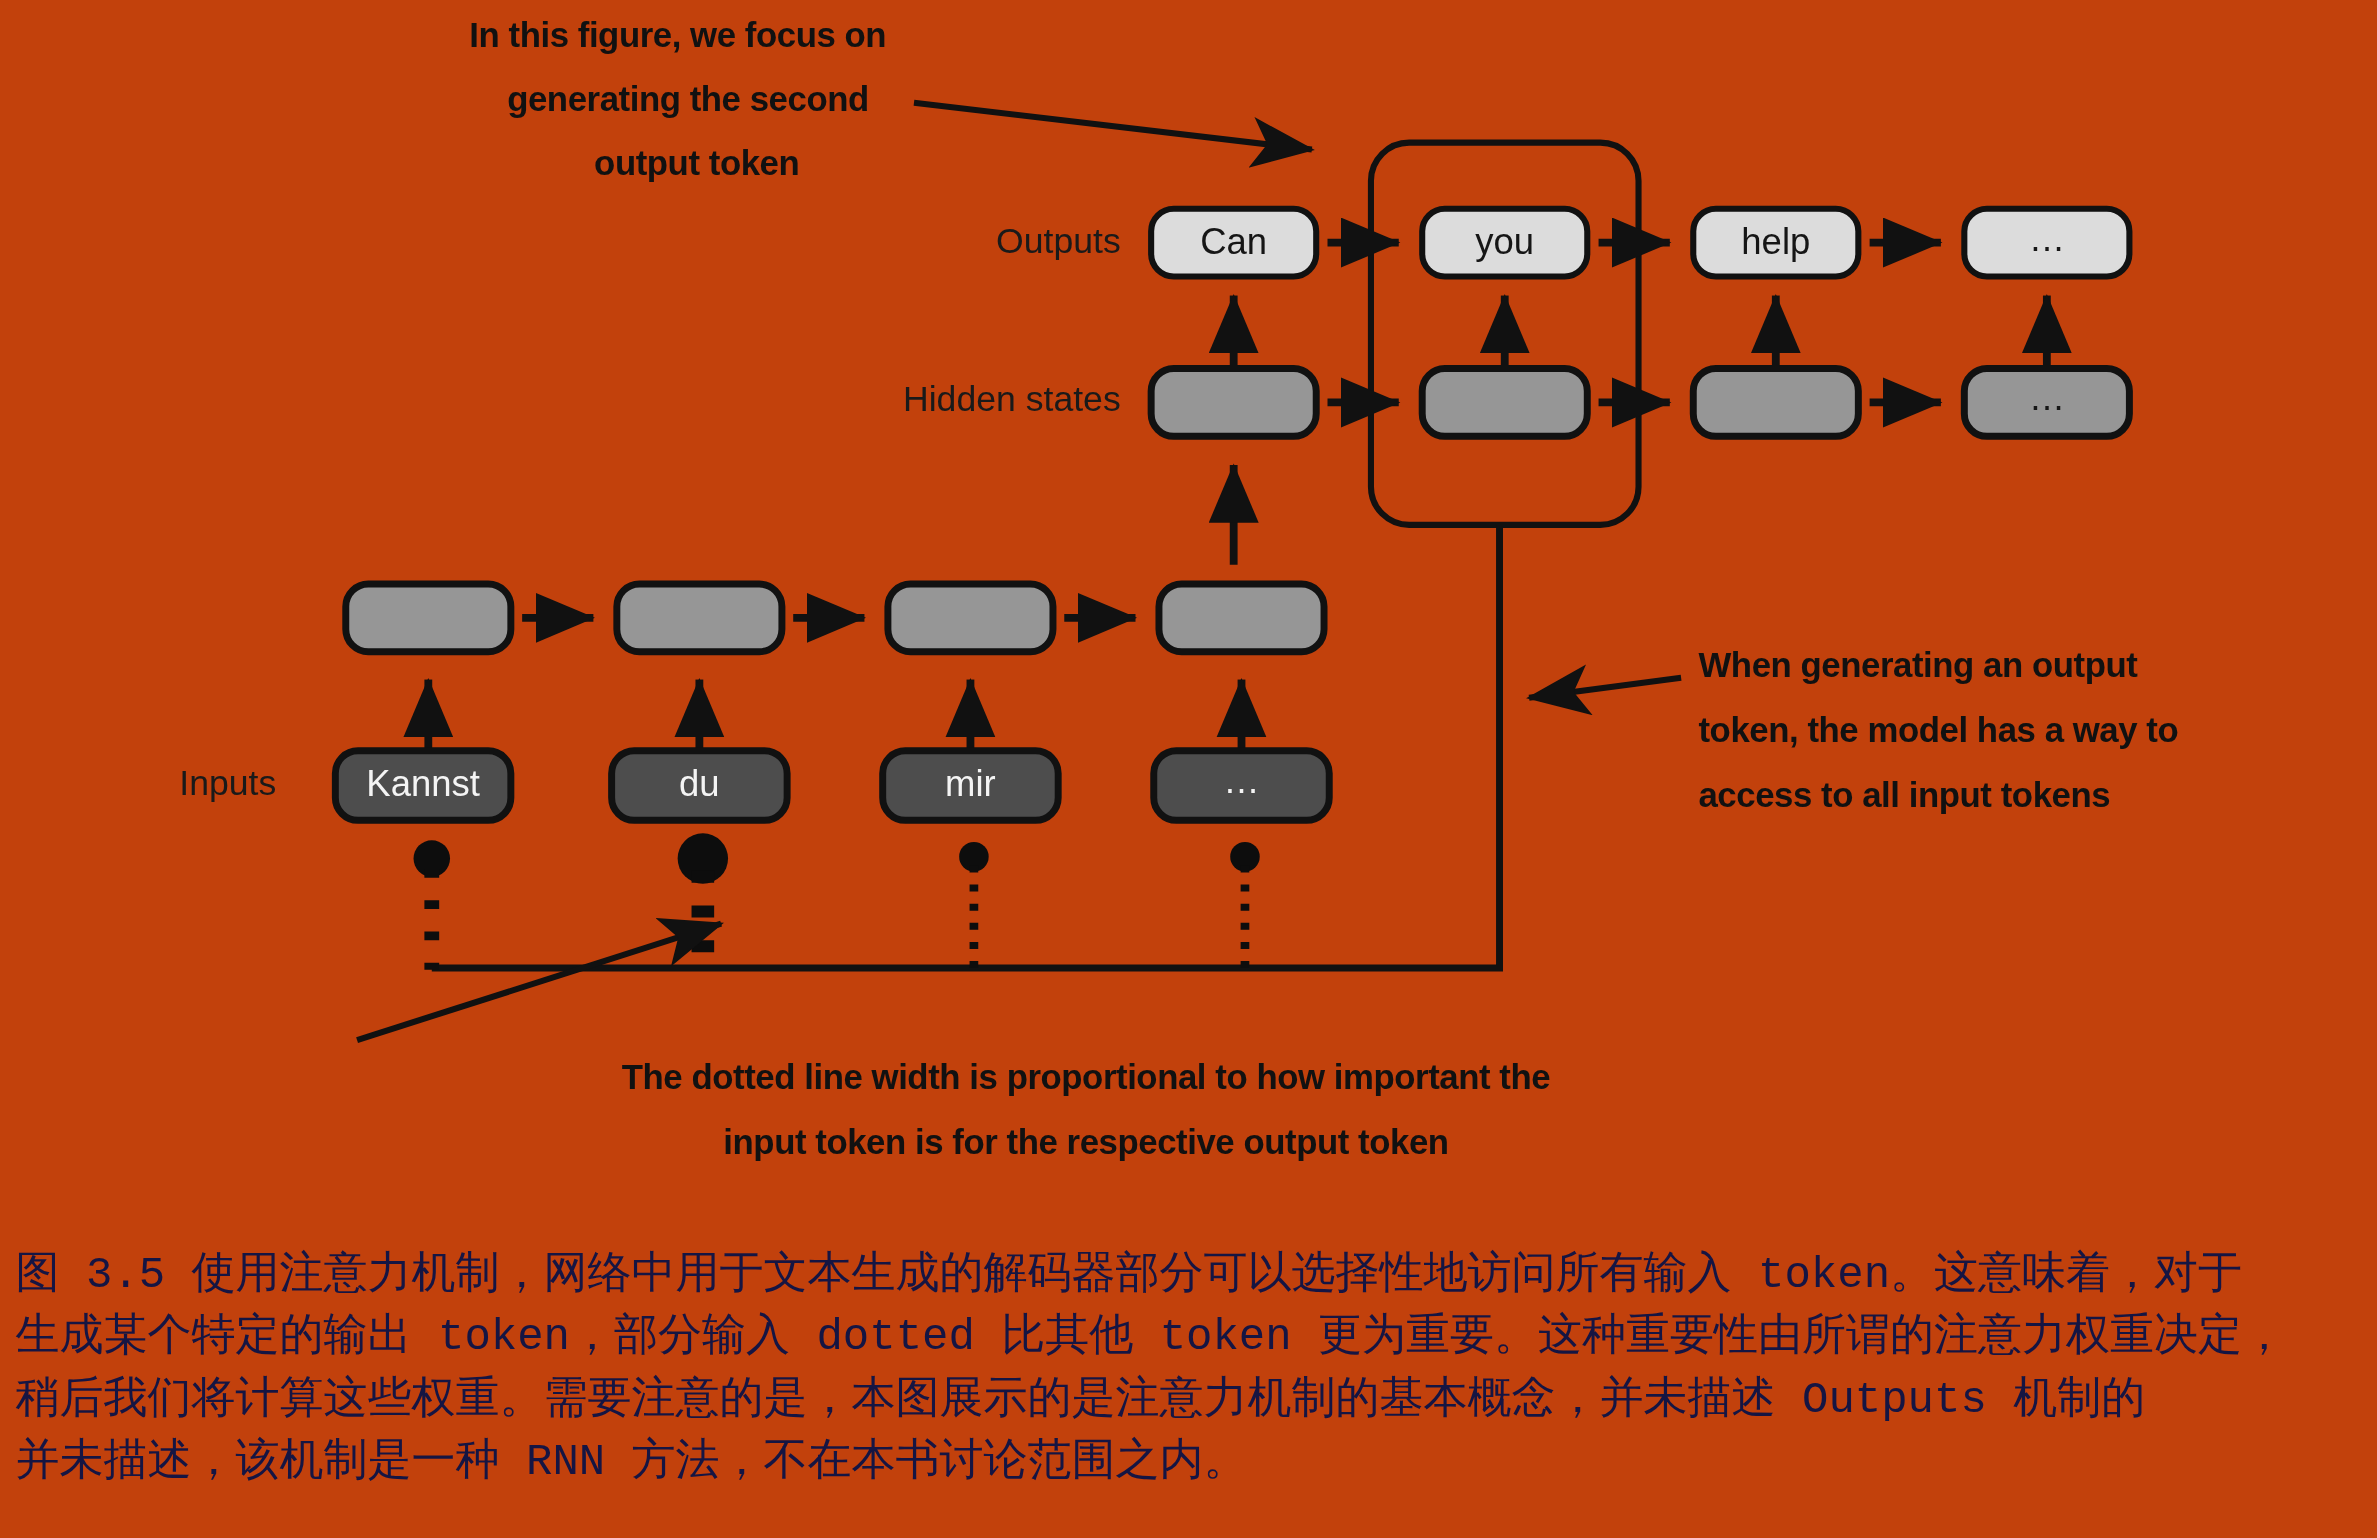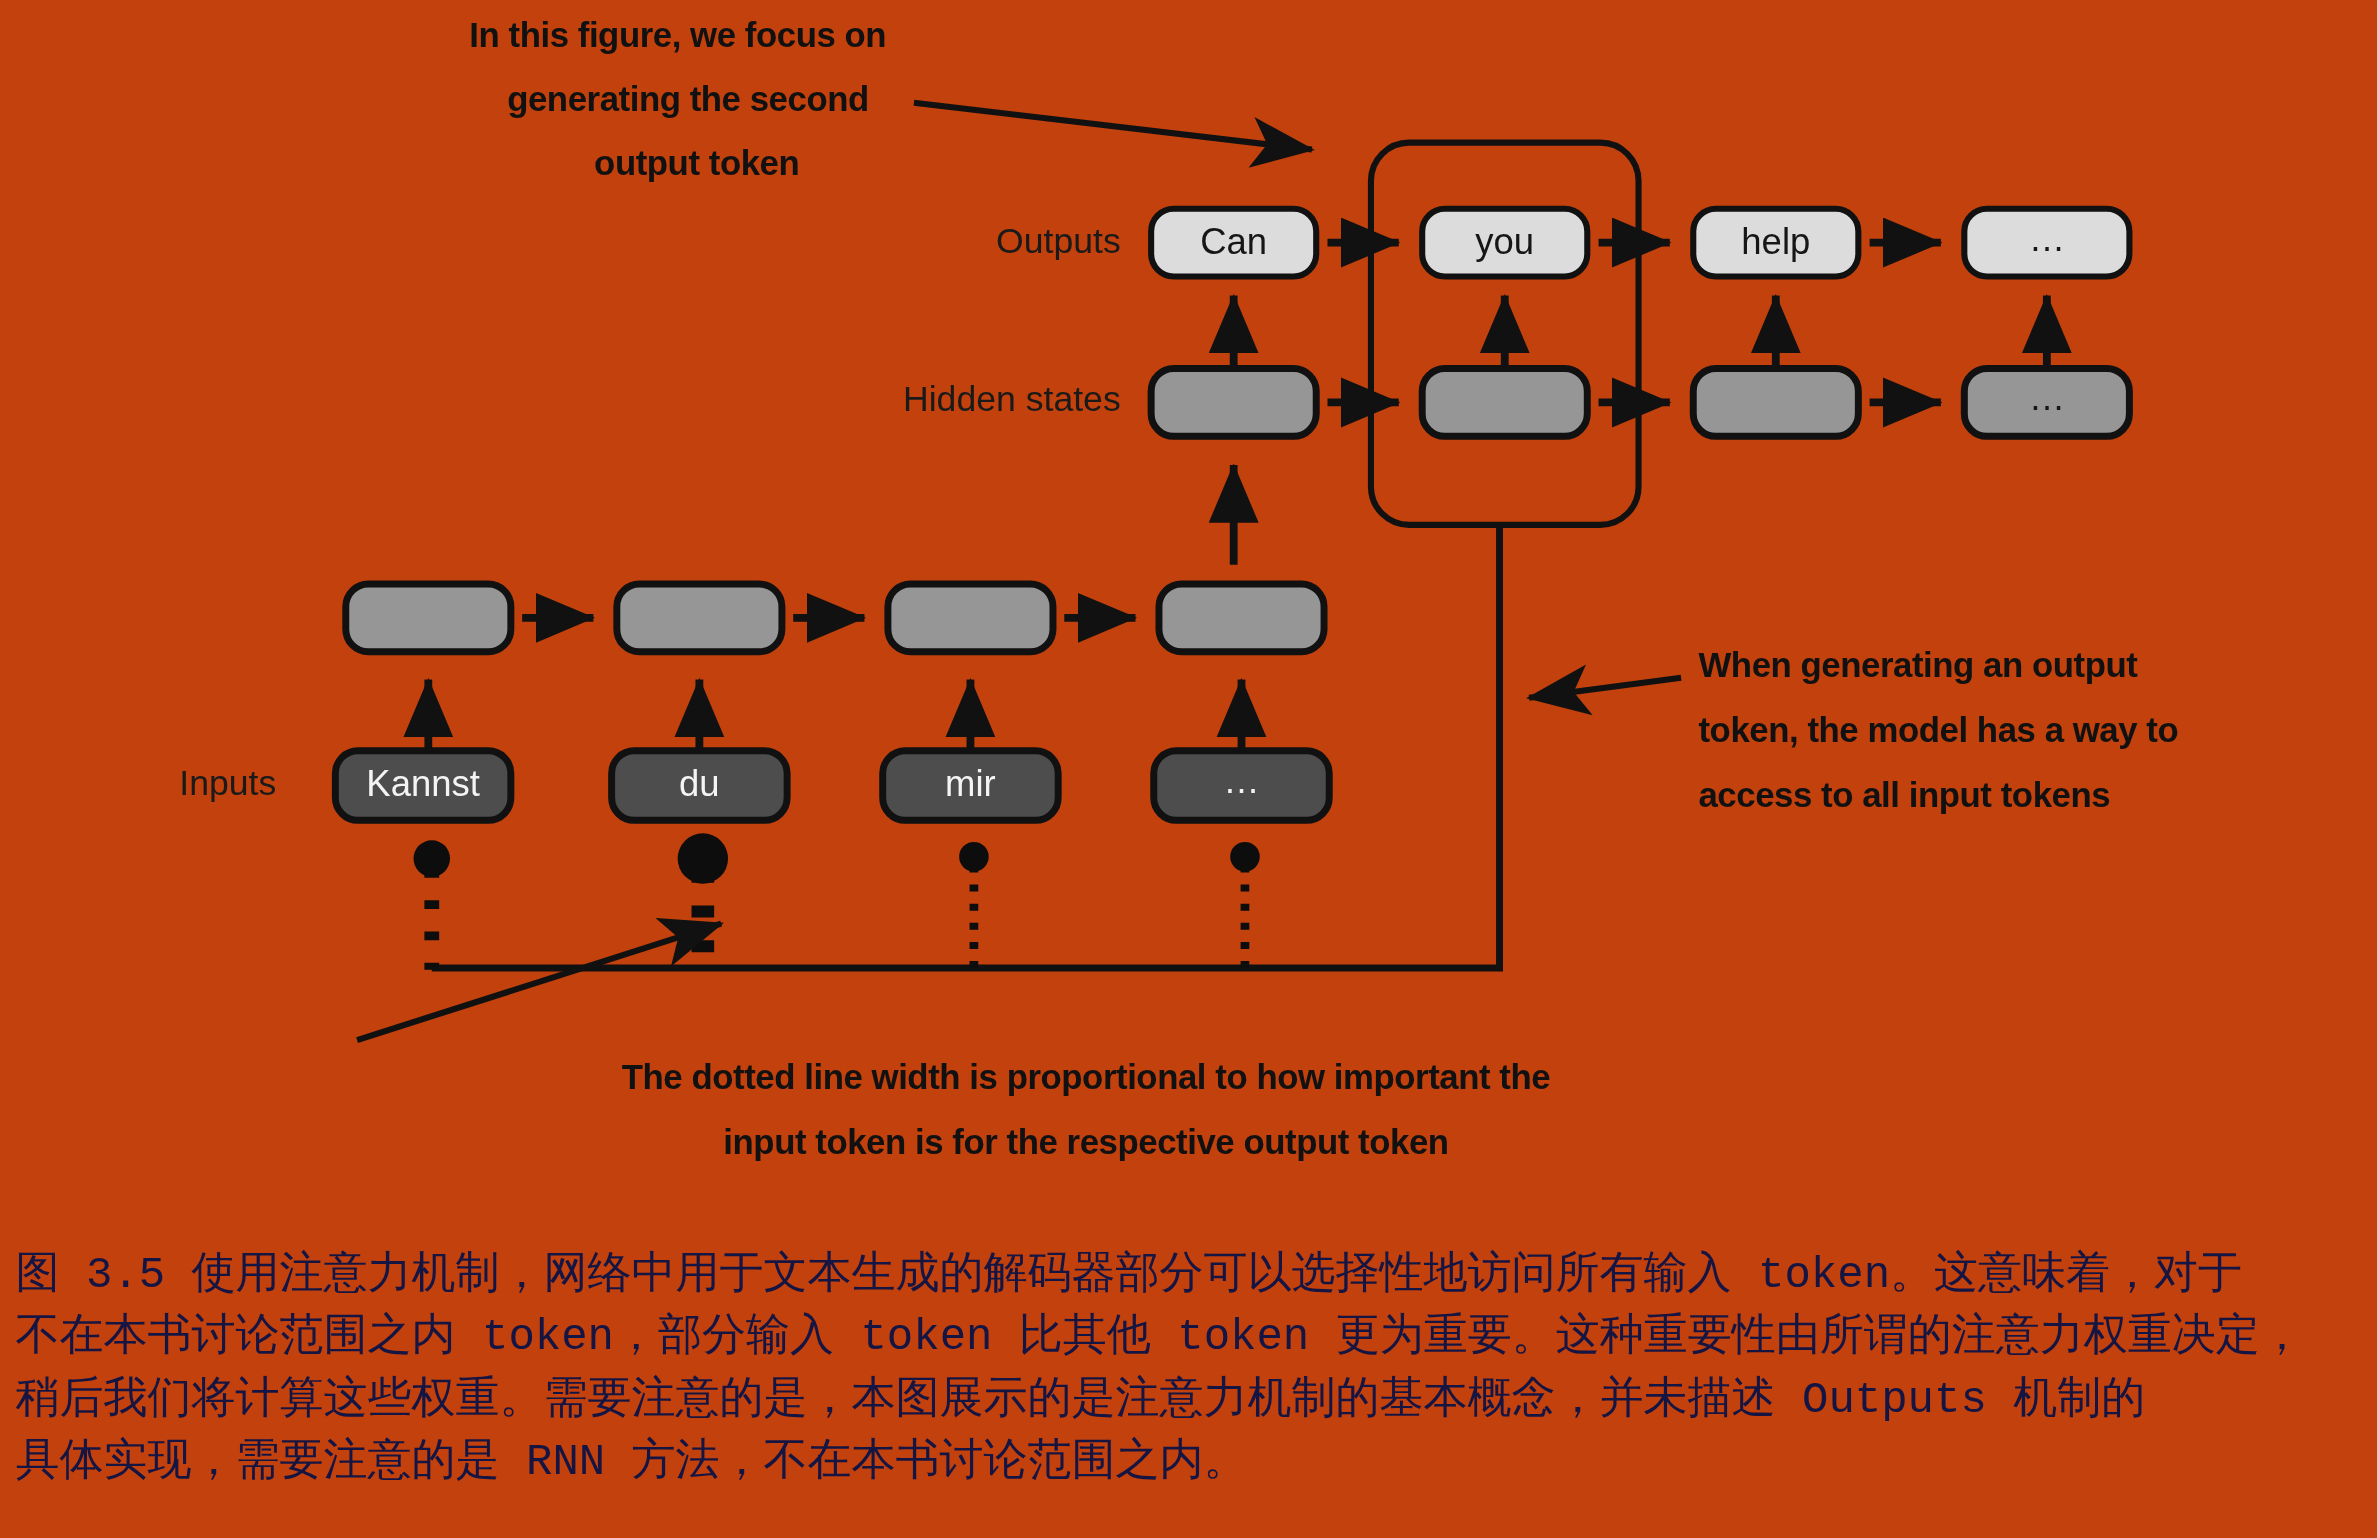--- a/index.html
+++ b/index.html
@@ -239,19 +239,19 @@
 
     <g>
       <text class="annot annot-line" x="1250" y="1243" text-anchor="middle">The dotted line width is proportional to how important the</text>
       <text class="annot annot-line" x="1250" y="1318" text-anchor="middle">input token is for the respective output token</text>
       <line x1="411" y1="1197" x2="830" y2="1063" stroke="#111111" stroke-width="7" marker-end="url(#ah-thin)"></line>
     </g>
   </svg>
 
   <div id="caption">
     <p>图 3.5 使用注意力机制，网络中用于文本生成的解码器部分可以选择性地访问所有输入 token。这意味着，对于</p>
-    <p>不在本书讨论范围之内 token，部分输入 token 比其他 token 更为重要。这种重要性由所谓的注意力权重决定，</p>
+    <p>生成某个特定的输出 token，部分输入 dotted 比其他 token 更为重要。这种重要性由所谓的注意力权重决定，</p>
     <p>稍后我们将计算这些权重。需要注意的是，本图展示的是注意力机制的基本概念，并未描述 Outputs 机制的</p>
-    <p>具体实现，需要注意的是 RNN 方法，不在本书讨论范围之内。</p>
+    <p>并未描述，该机制是一种 RNN 方法，不在本书讨论范围之内。</p>
   </div>
 
 </div>
 
 
 </body></html>

